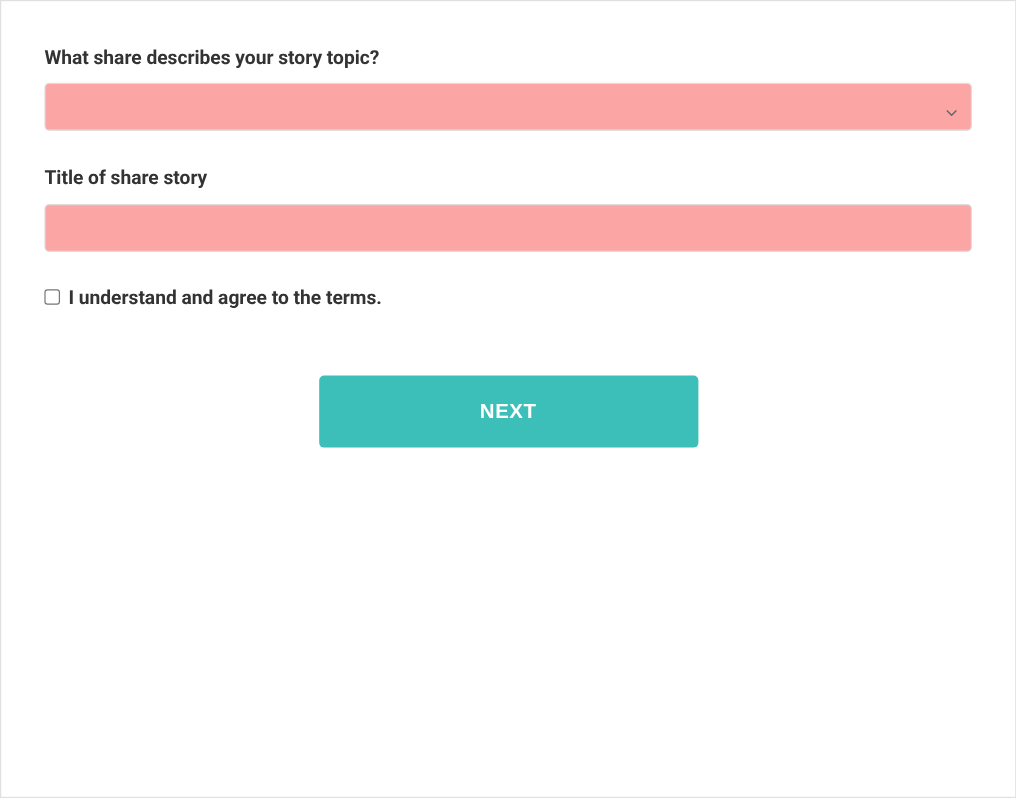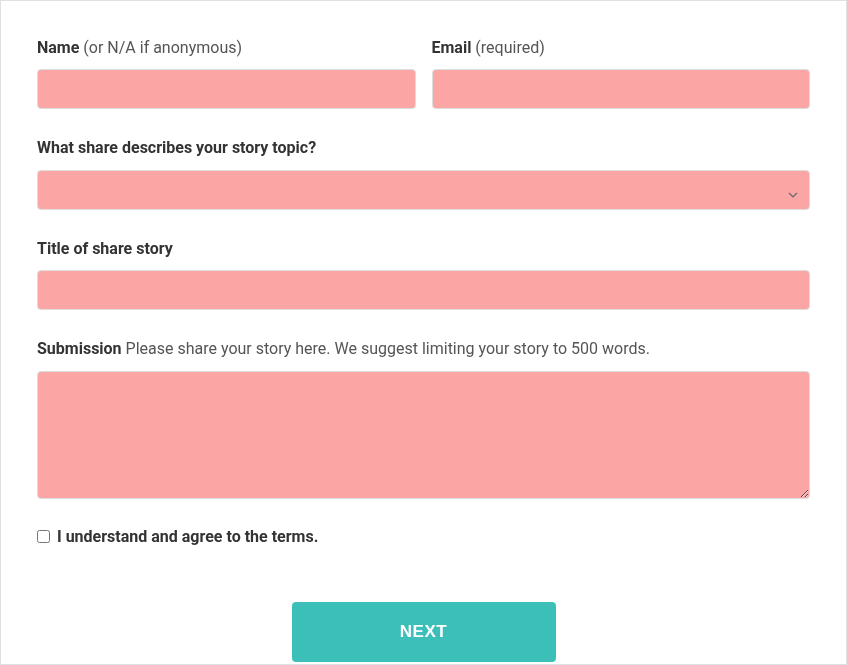--- a/index.html
+++ b/index.html
@@ -112,44 +112,30 @@
     }
     .next-btn {
       background: #3cbfb8;
       color: #fff;
       border: none;
       border-radius: 4px;
       font-size: 17px;
       font-weight: 600;
       letter-spacing: 0.5px;
       padding: 20px 0;
-      width: 264px;
+      width: 316px;
       cursor: pointer;
       text-align: center;
     }
   </style>
 </head>
 <body>
 
 <div class="container">
 
-  <div class="row">
-    <div class="col">
-      <label>
-        <span class="bold">Name</span><span class="hint"> (or N/A if anonymous)</span>
-      </label>
-      <input type="text" value="" style="">
-    </div>
-    <div class="col">
-      <label>
-        <span class="bold">Email</span><span class="hint"> (required)</span>
-      </label>
-      <input type="email" value="" style="">
-    </div>
-  </div>
 
   <div class="full">
     <label>
       <span class="bold">What share describes your story topic?</span>
     </label>
     <div class="select-wrapper">
       <select>
         <option>Topic1</option>
       </select>
       <span class="select-arrow">
@@ -160,26 +146,20 @@
     </div>
   </div>
 
   <div class="full">
     <label>
       <span class="bold">Title of share story</span>
     </label>
     <input type="text" value="" style="">
   </div>
 
-  <div class="full">
-    <label>
-      <span class="bold">Submission</span><span class="hint"> Please share your story here. We suggest limiting your story to 500 words.</span>
-    </label>
-    <textarea style=""></textarea>
-  </div>
 
   <div class="checkbox-row">
     <input type="checkbox" style="">
     <span>I understand and agree to the terms.</span>
   </div>
 
   <div class="button-row">
     <button class="next-btn">NEXT</button>
   </div>
 

